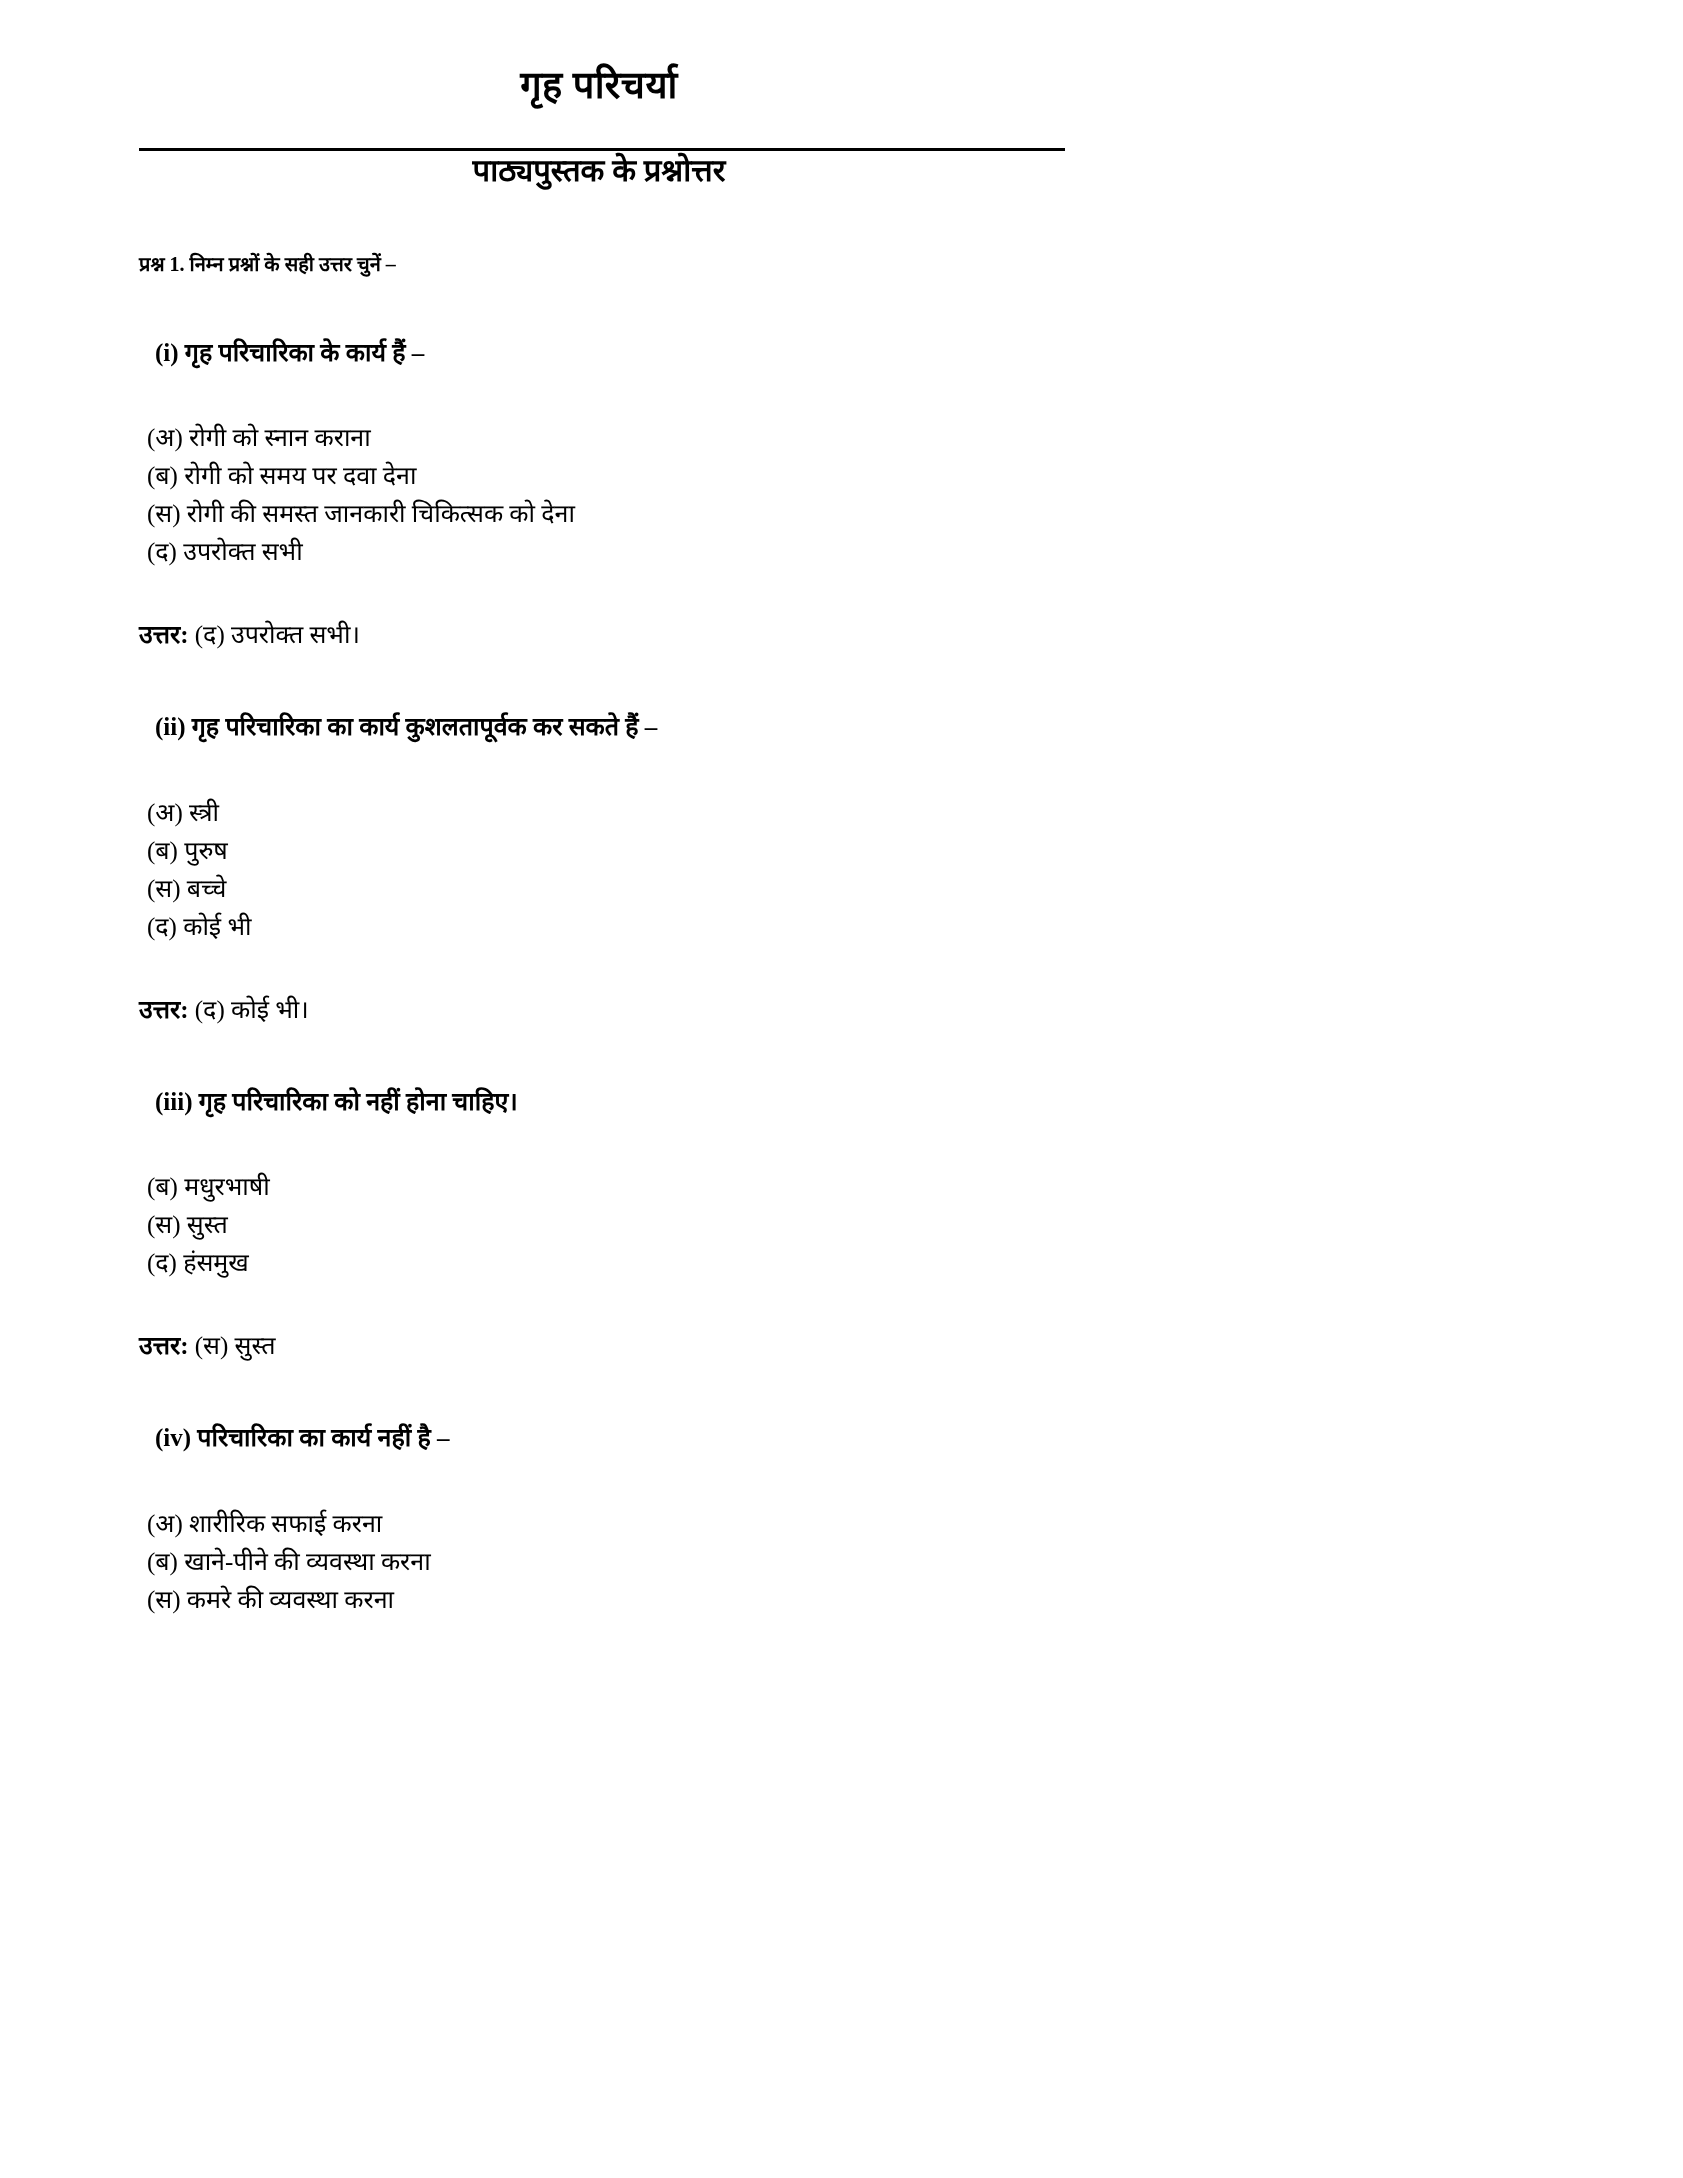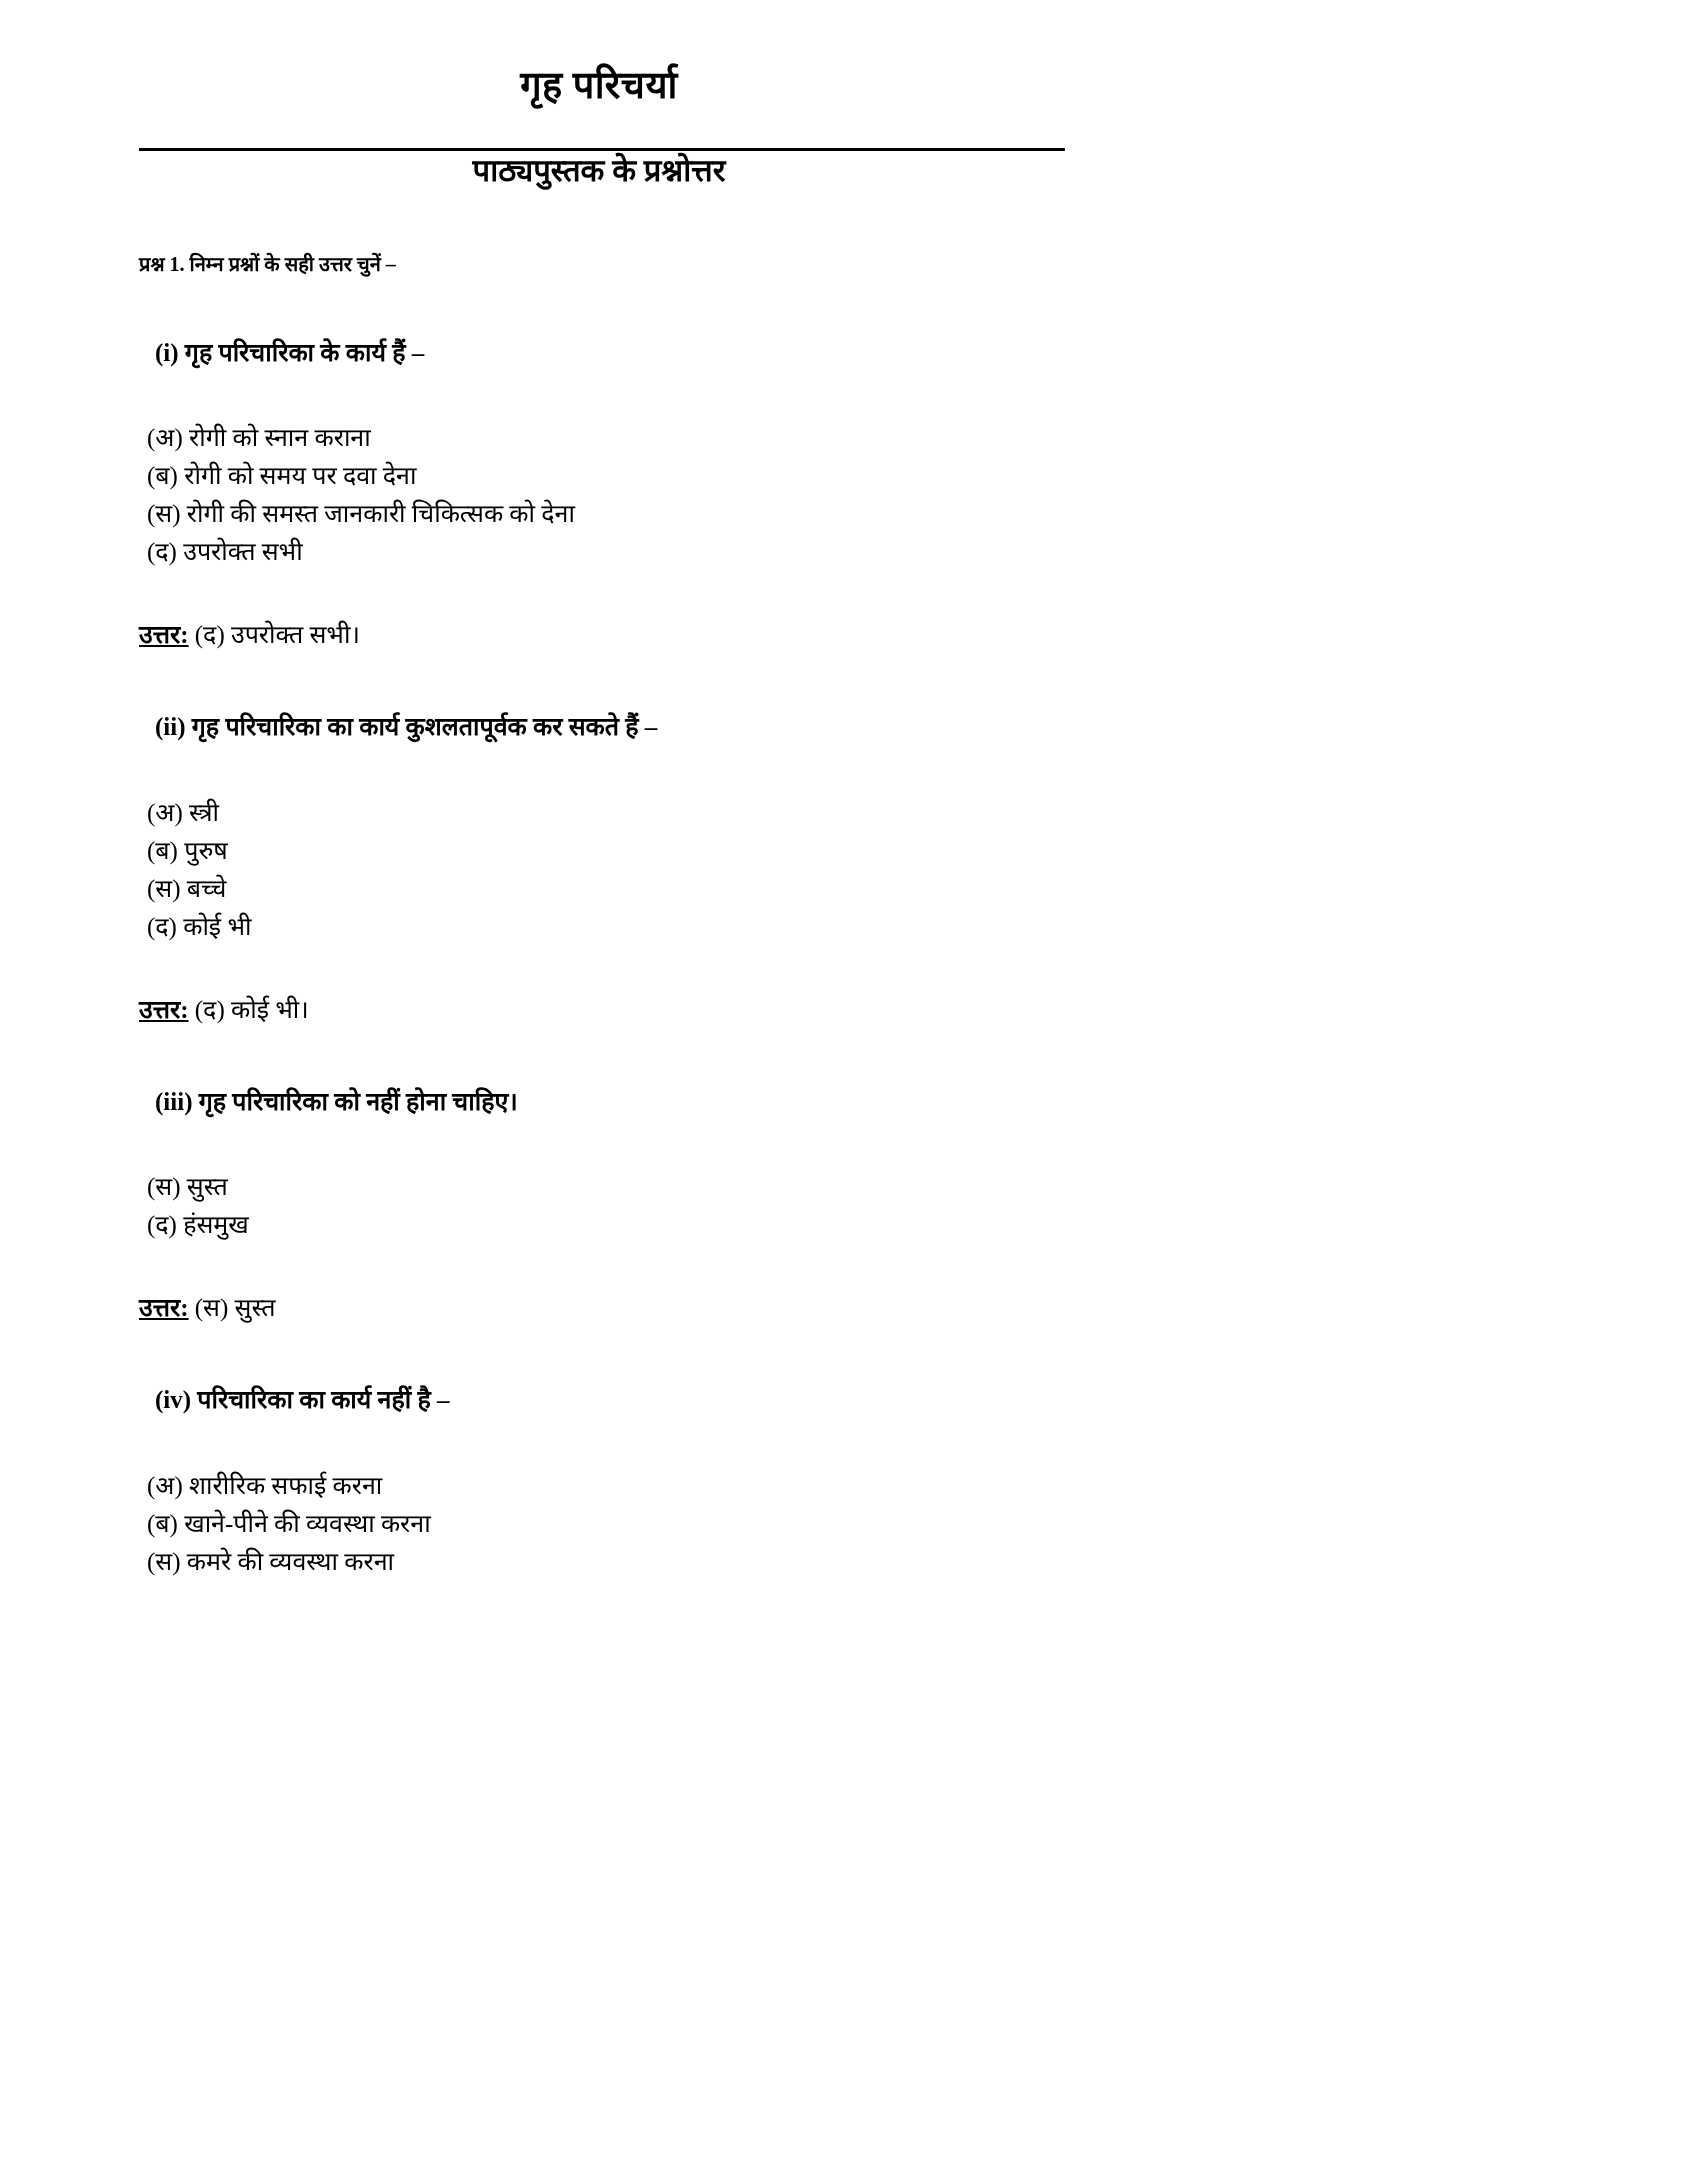--- a/index.html
+++ b/index.html
@@ -85,21 +85,20 @@
   }
 
   .answer {
     font-size: 25px;
     margin: 0;
     padding-top: 38px;
     line-height: 1.45;
   }
   .answer .ans-label {
     font-weight: bold;
-    text-decoration: underline;
   }
   .answer .ans-text {
     font-weight: normal;
   }
 
   .block {
     
   }
 </style>
 </head>
@@ -138,20 +137,21 @@
         <li>(द) कोई भी</li>
       </ul>
       <p class="answer">
         <span class="ans-label">उत्तर:</span><span class="ans-text"> (द) कोई भी।</span>
       </p>
     </div>
 
     <div class="block">
       <p class="sub-question">(iii) गृह परिचारिका को नहीं होना चाहिए।</p>
       <ul class="options">
+        <li>(ब) मधुरभाषी</li>
         <li>(स) सुस्त</li>
         <li>(द) हंसमुख</li>
       </ul>
       <p class="answer">
         <span class="ans-label">उत्तर:</span><span class="ans-text"> (स) सुस्त</span>
       </p>
     </div>
 
     <div class="block">
       <p class="sub-question">(iv) परिचारिका का कार्य नहीं है –</p>

